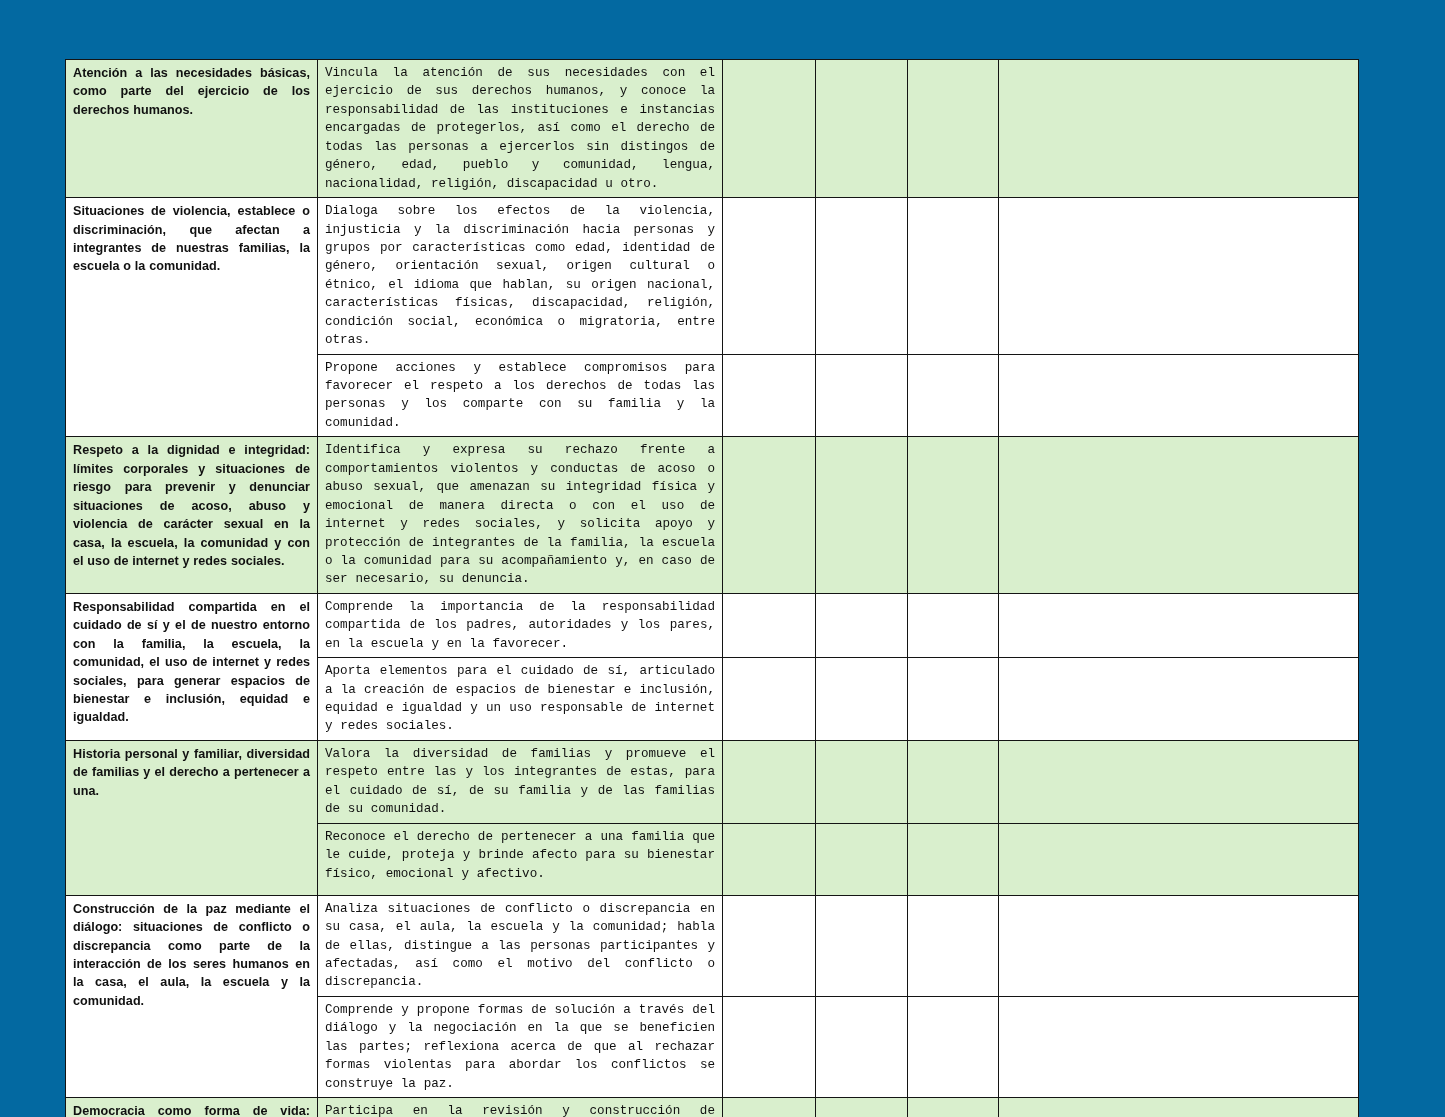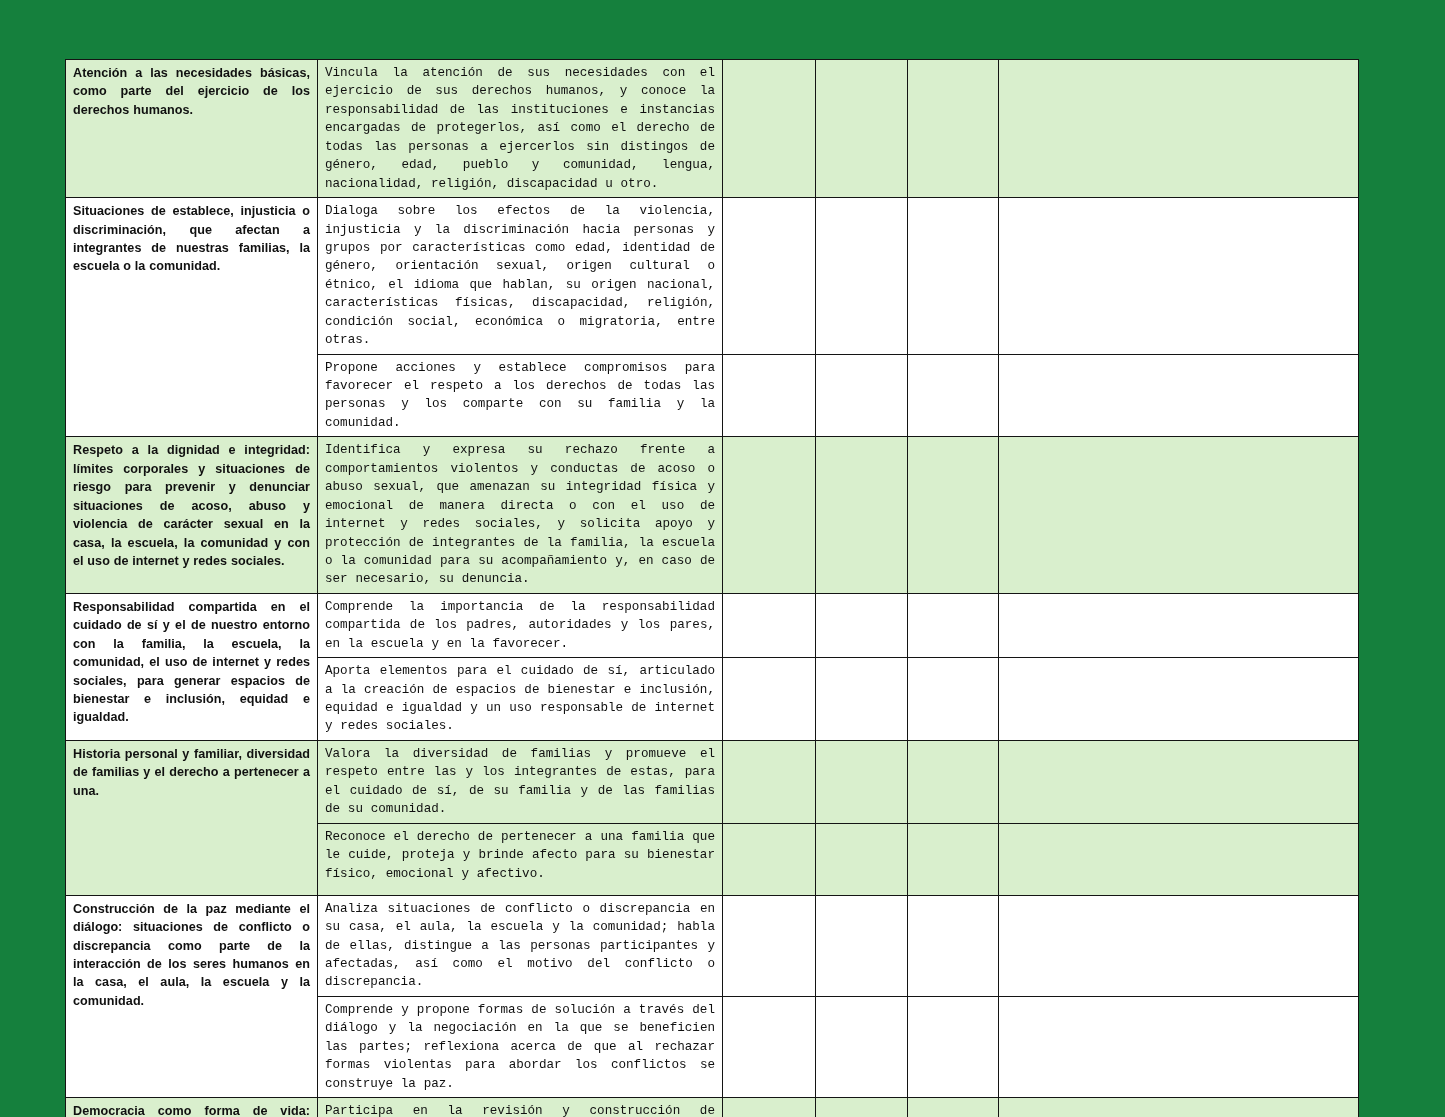--- a/index.html
+++ b/index.html
@@ -12,21 +12,21 @@
     width: 1445px;
     height: 1117px;
     font-family: "Liberation Sans", "DejaVu Sans", sans-serif;
     -webkit-font-smoothing: antialiased;
   }
 
   .page {
     position: relative;
     width: 1445px;
     height: 1117px;
-    background: #15803d;
+    background: #0369a1;
     overflow: hidden;
   }
 
   .table-wrap {
     position: absolute;
     left: 65px;
     top: 59px;
     width: 1293px;
   }
 
@@ -106,21 +106,21 @@
         <tr class="shade">
           <td class="theme" style="height:108px;">Atención a las necesidades básicas, como parte del ejercicio de los derechos humanos.</td>
           <td class="desc">Vincula la atención de sus necesidades con el ejercicio de sus derechos humanos, y conoce la responsabilidad de las instituciones e instancias encargadas de protegerlos, así como el derecho de todas las personas a ejercerlos sin distingos de género, edad, pueblo y comunidad, lengua, nacionalidad, religión, discapacidad u otro.</td>
           <td class="blank"></td>
           <td class="blank"></td>
           <td class="blank"></td>
           <td class="blank"></td>
         </tr>
 
         <tr class="plain">
-          <td class="theme span-theme" rowspan="2" style="height:103px;">Situaciones de establece, injusticia o discriminación, que afectan a integrantes de nuestras familias, la escuela o la comunidad.</td>
+          <td class="theme span-theme" rowspan="2" style="height:103px;">Situaciones de violencia, establece o discriminación, que afectan a integrantes de nuestras familias, la escuela o la comunidad.</td>
           <td class="desc sub-bot-thin">Dialoga sobre los efectos de la violencia, injusticia y la discriminación hacia personas y grupos por características como edad, identidad de género, orientación sexual, origen cultural o étnico, el idioma que hablan, su origen nacional, características físicas, discapacidad, religión, condición social, económica o migratoria, entre otras.</td>
           <td class="blank sub-bot-thin"></td>
           <td class="blank sub-bot-thin"></td>
           <td class="blank sub-bot-thin"></td>
           <td class="blank sub-bot-thin"></td>
         </tr>
         <tr class="plain">
           <td class="desc sub-top-thin" style="height:48px;">Propone acciones y establece compromisos para favorecer el respeto a los derechos de todas las personas y los comparte con su familia y la comunidad.</td>
           <td class="blank sub-top-thin"></td>
           <td class="blank sub-top-thin"></td>

